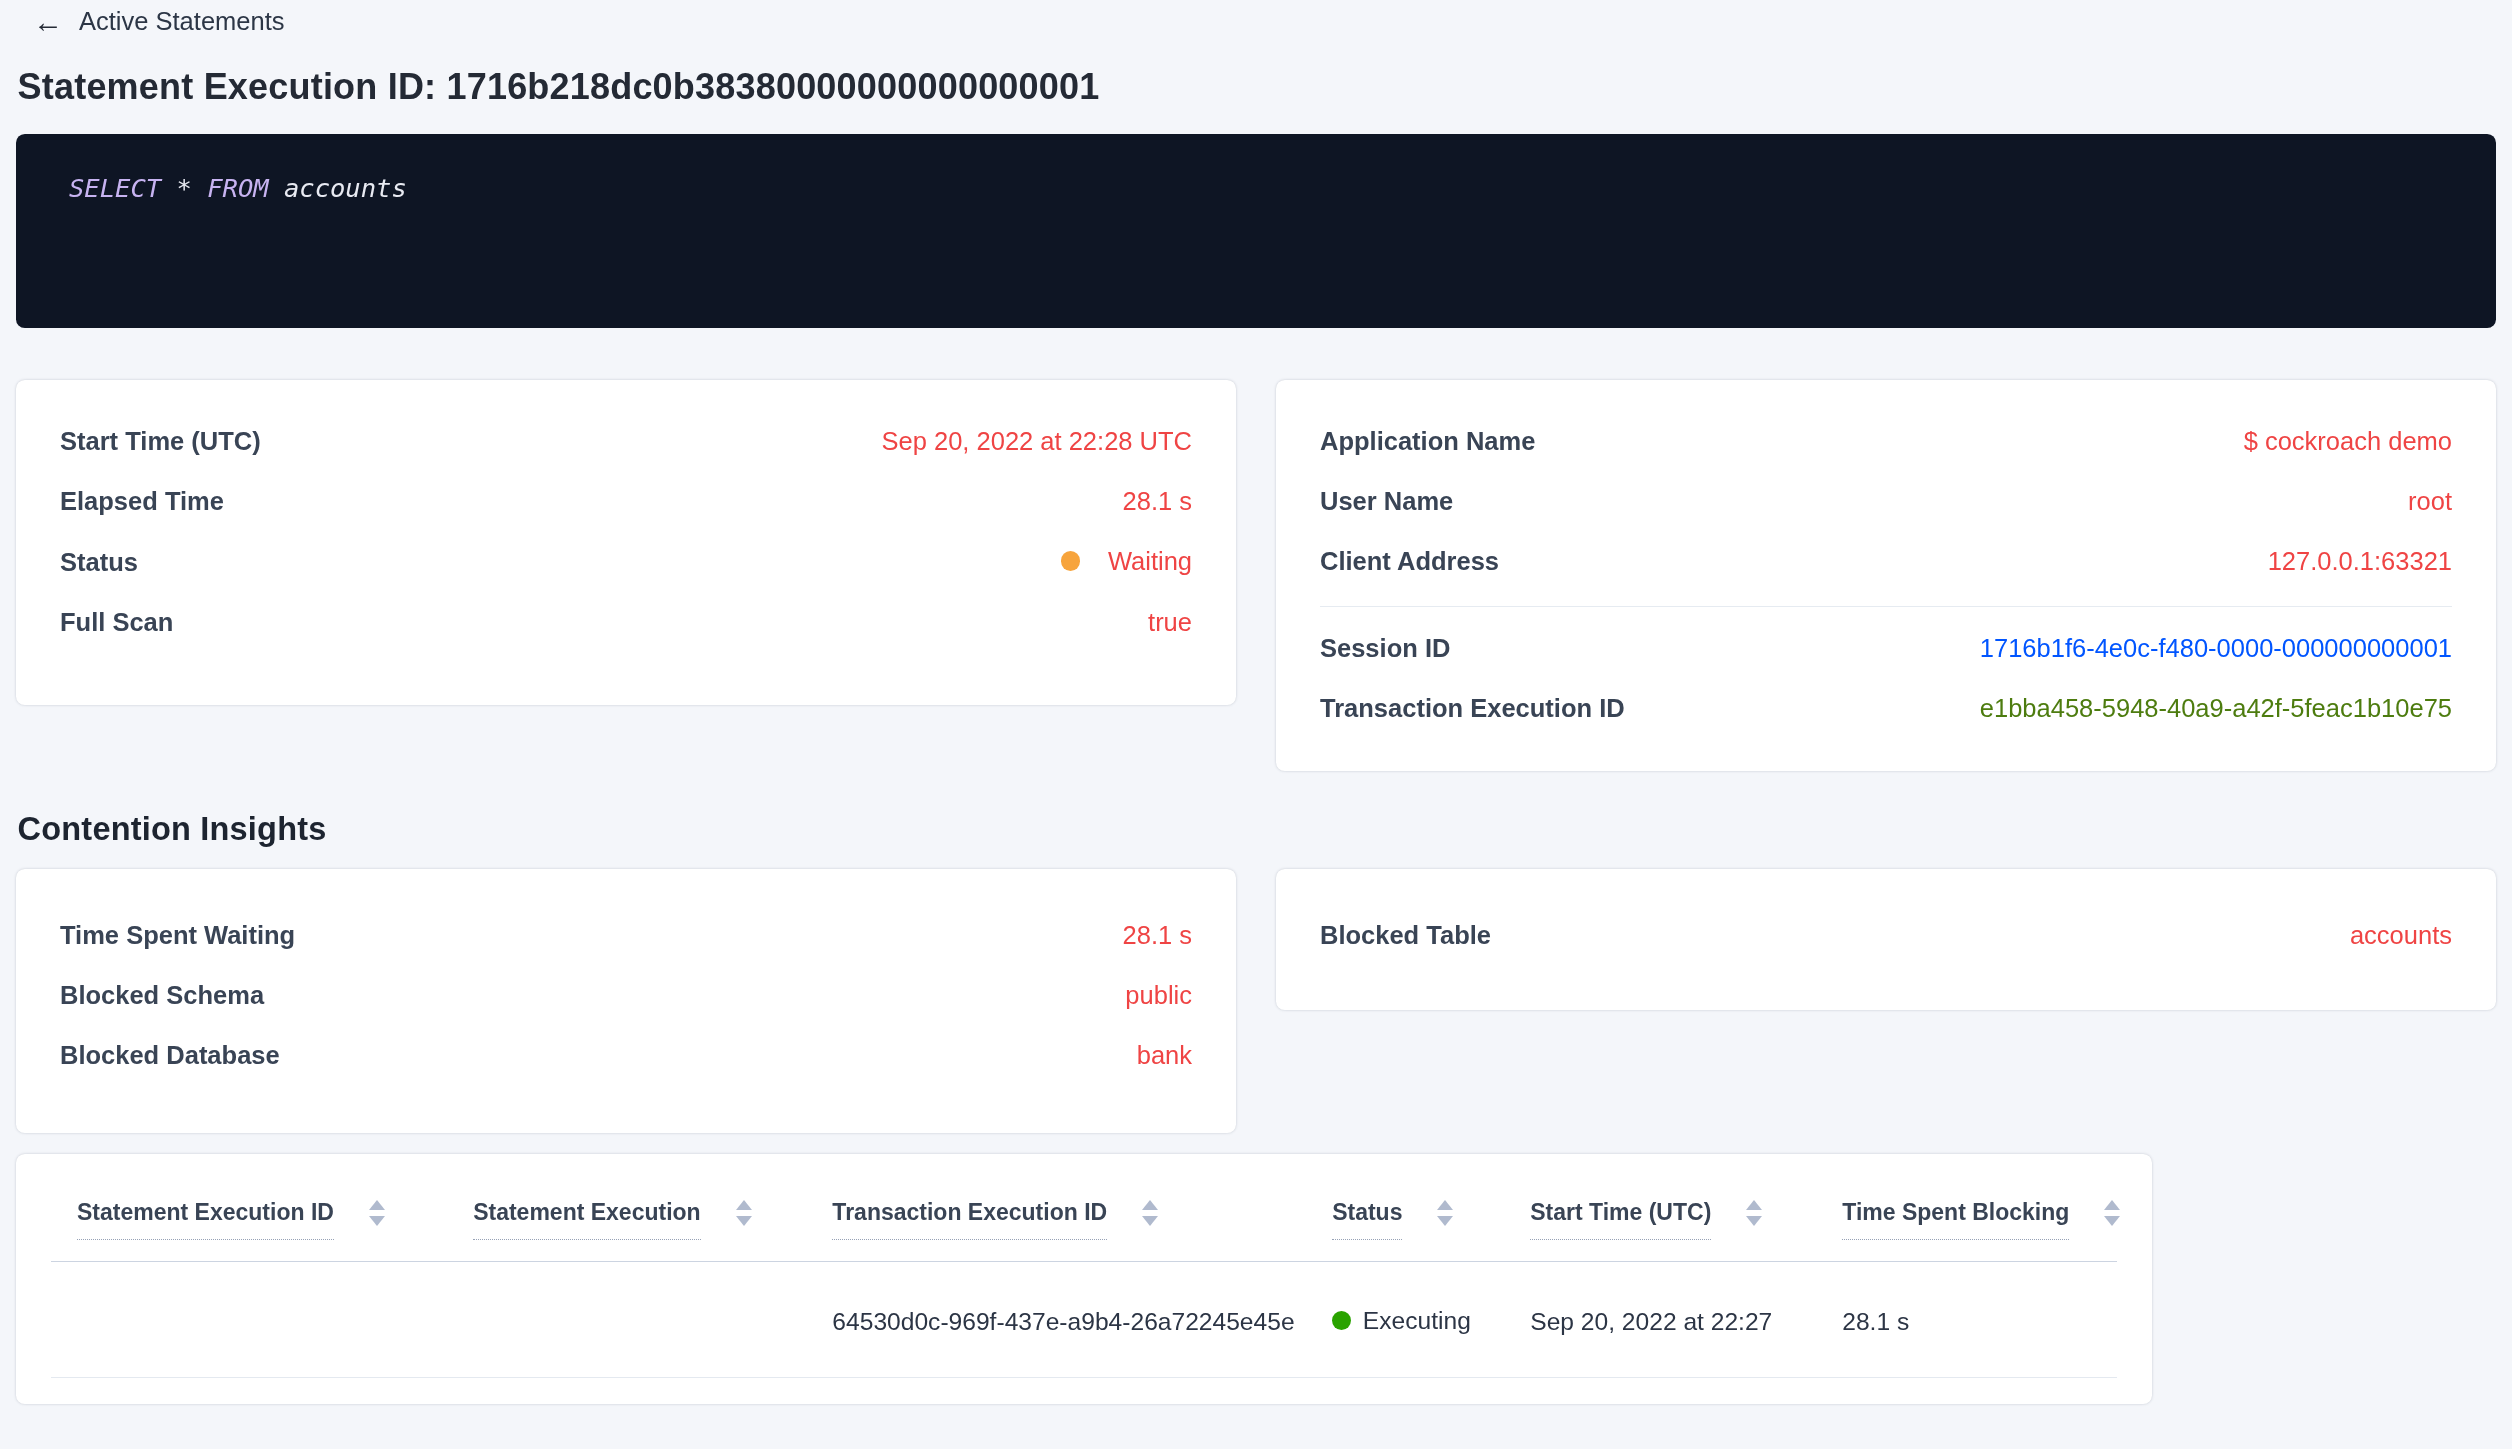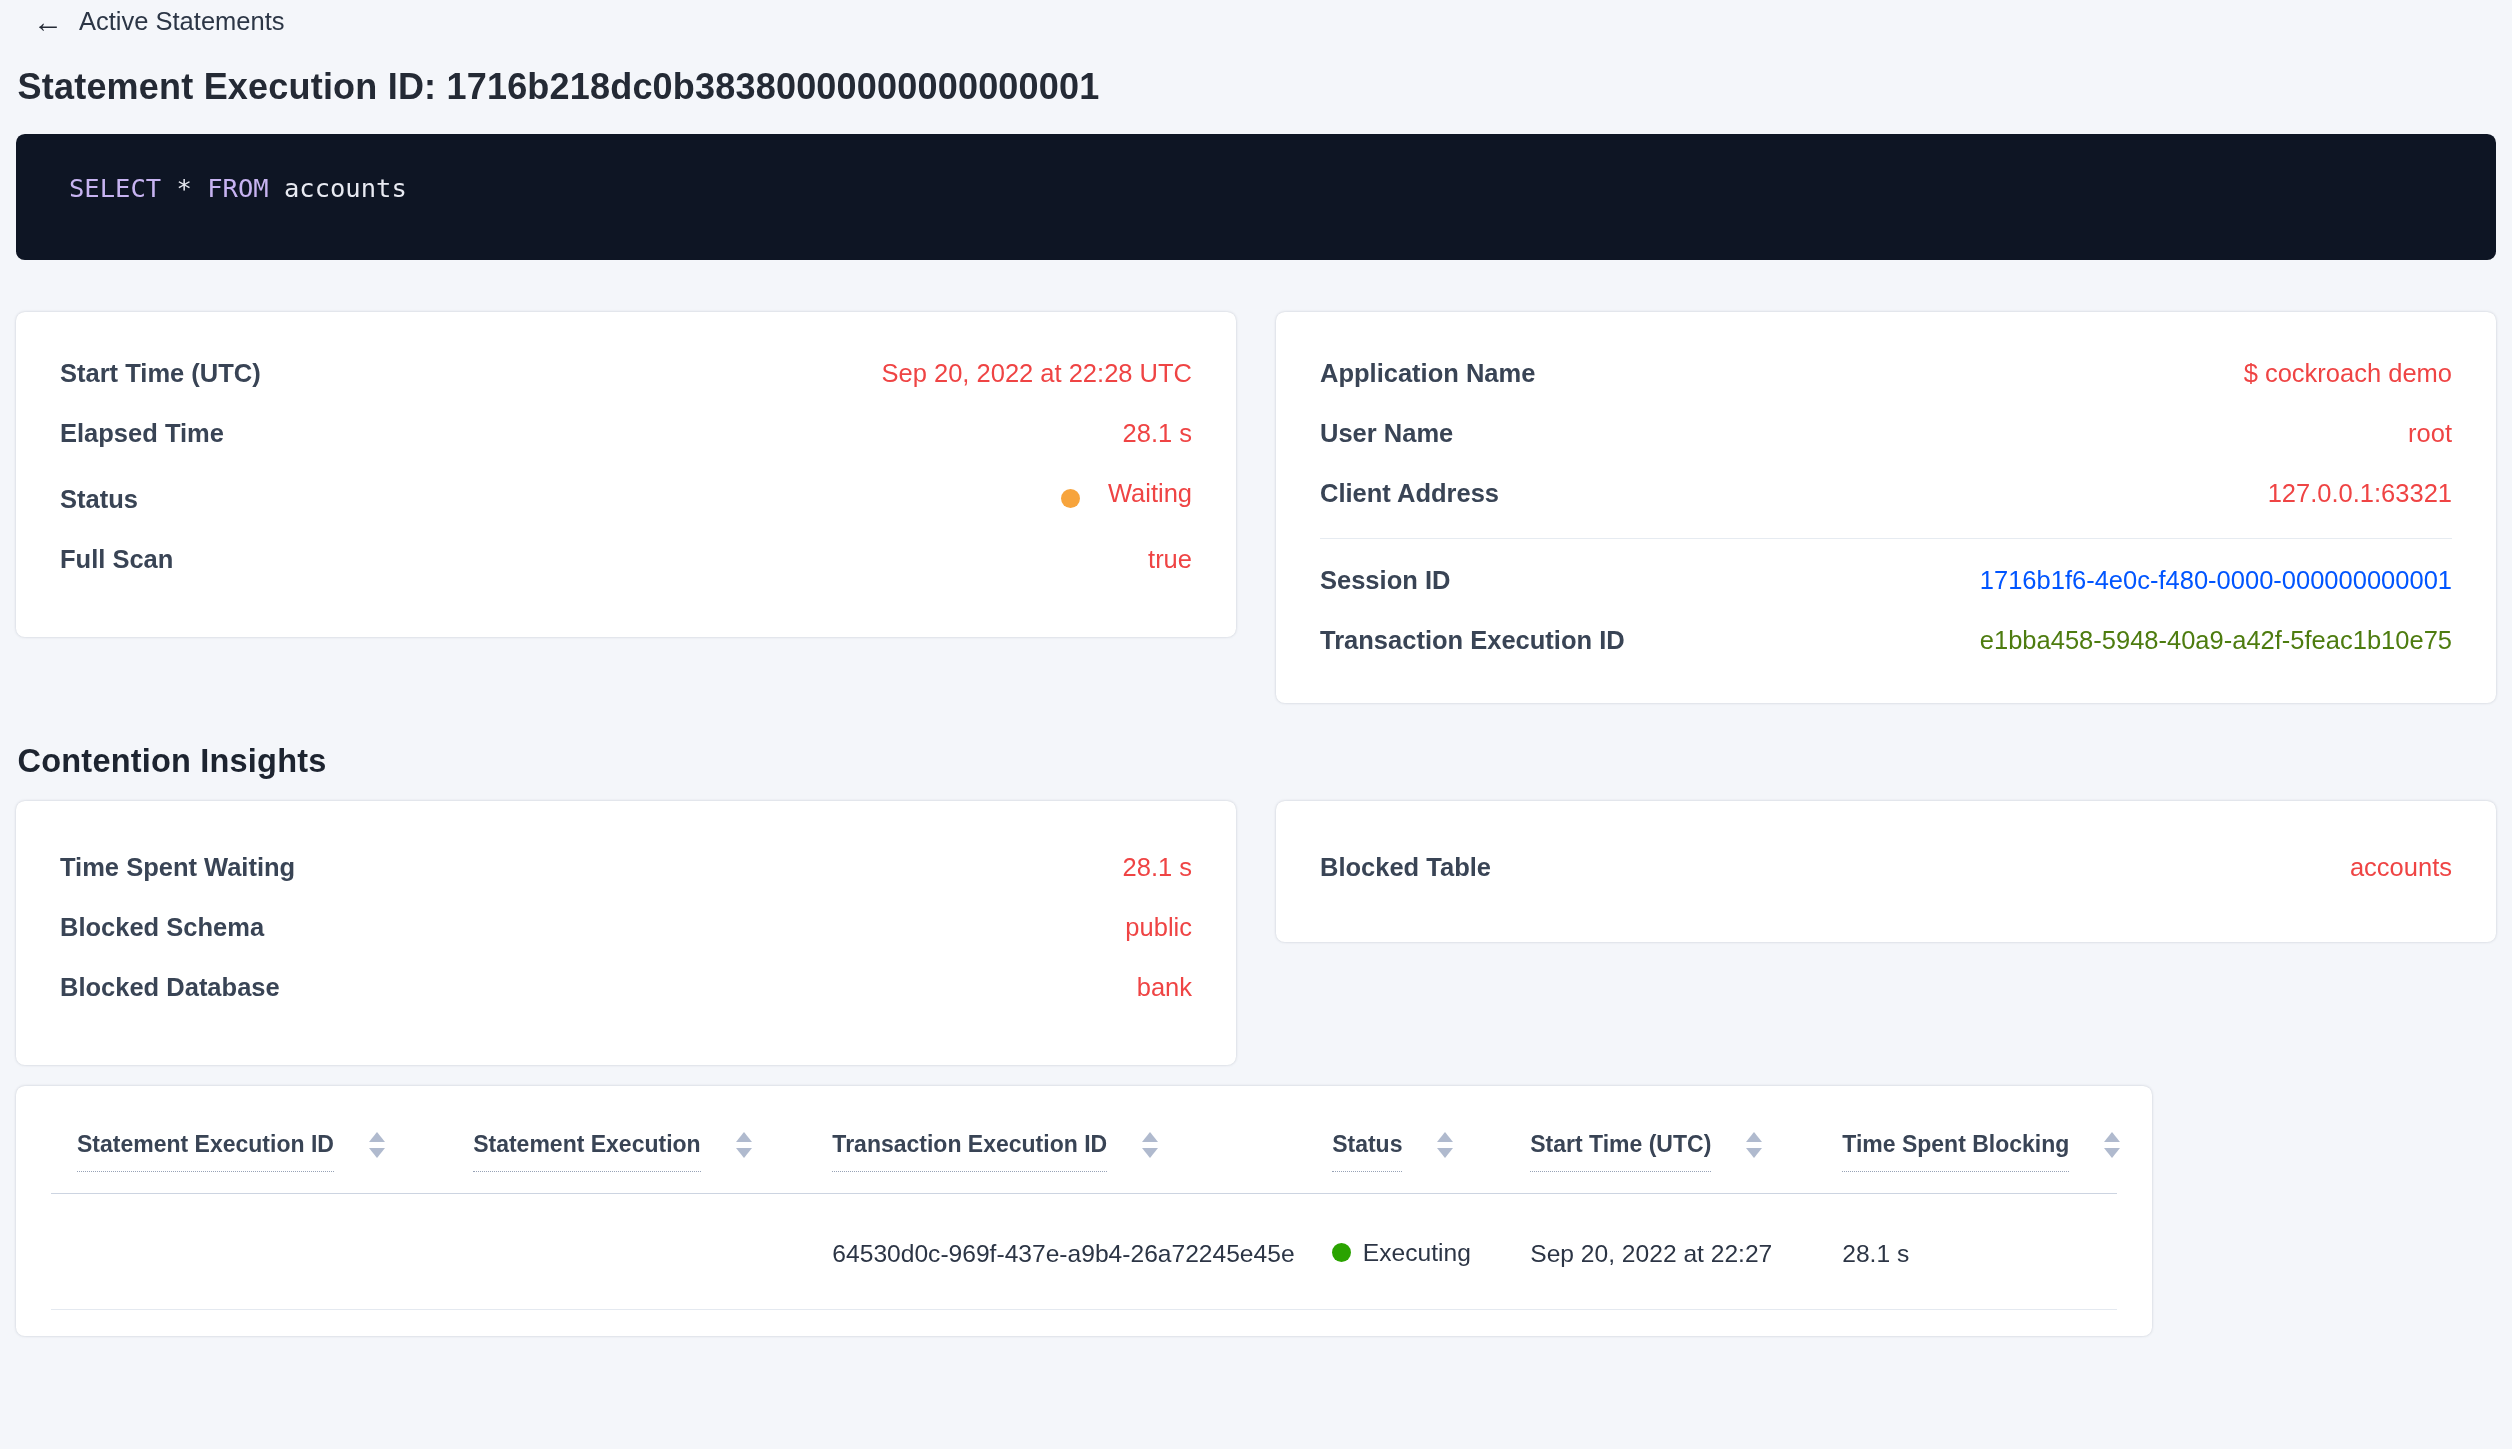--- a/index.html
+++ b/index.html
@@ -22,28 +22,29 @@
 
   
   .page-title {
     margin: 30px 17.6px 0 17.6px;
     font-size: 36px; font-weight: 700; color: #242a35; letter-spacing: 0.2px;
   }
 
   
   .sqlbox {
     margin: 26px 16px 0 16px;
-    height: 126px;
+    height: 194px;
     background: #0e1524;
     border-radius: 8.8px;
     padding: 39px 53px;
     font-family: "DejaVu Sans Mono", monospace;
     font-size: 25.5px;
     color: #e8eaf2;
     white-space: pre;
+    font-style: italic;
   }
   .sqlbox .kw { color: #c7b3f1; }
   .sqlbox .plain { color: #e8eaf2; }
 
   
   .grid { display: flex; align-items: flex-start; gap: 40px; margin: 0 16px; }
   .grid-overview { margin-top: 52px; }
   .grid-contention { margin-top: 21px; }
   .col { flex: 1 1 0; min-width: 0; }
 
@@ -61,21 +62,21 @@
   .srow {
     display: flex; justify-content: space-between; align-items: baseline;
     font-size: 25.5px; line-height: 30px;
     margin-bottom: 30px;
   }
   .srow:last-child { margin-bottom: 0; }
   .srow .lbl { font-weight: 700; color: #394455; }
   .srow .val { color: #ef4444; text-align: right; }
   .srow a.val-link { color: #0055ff; text-decoration: none; cursor: pointer; }
 
-  .status-val { display: inline-flex; align-items: flex-end; gap: 28px; }
+  .status-val { display: inline-flex; align-items: center; gap: 28px; }
   .dot {
     width: 19.3px; height: 19.3px; border-radius: 50%; display: inline-block;
     flex: 0 0 auto;
   }
 
   .card-divider {
     border: none; border-top: 1.8px solid #e6ebf1;
     margin: 7px 0 26px 0;
   }
 

